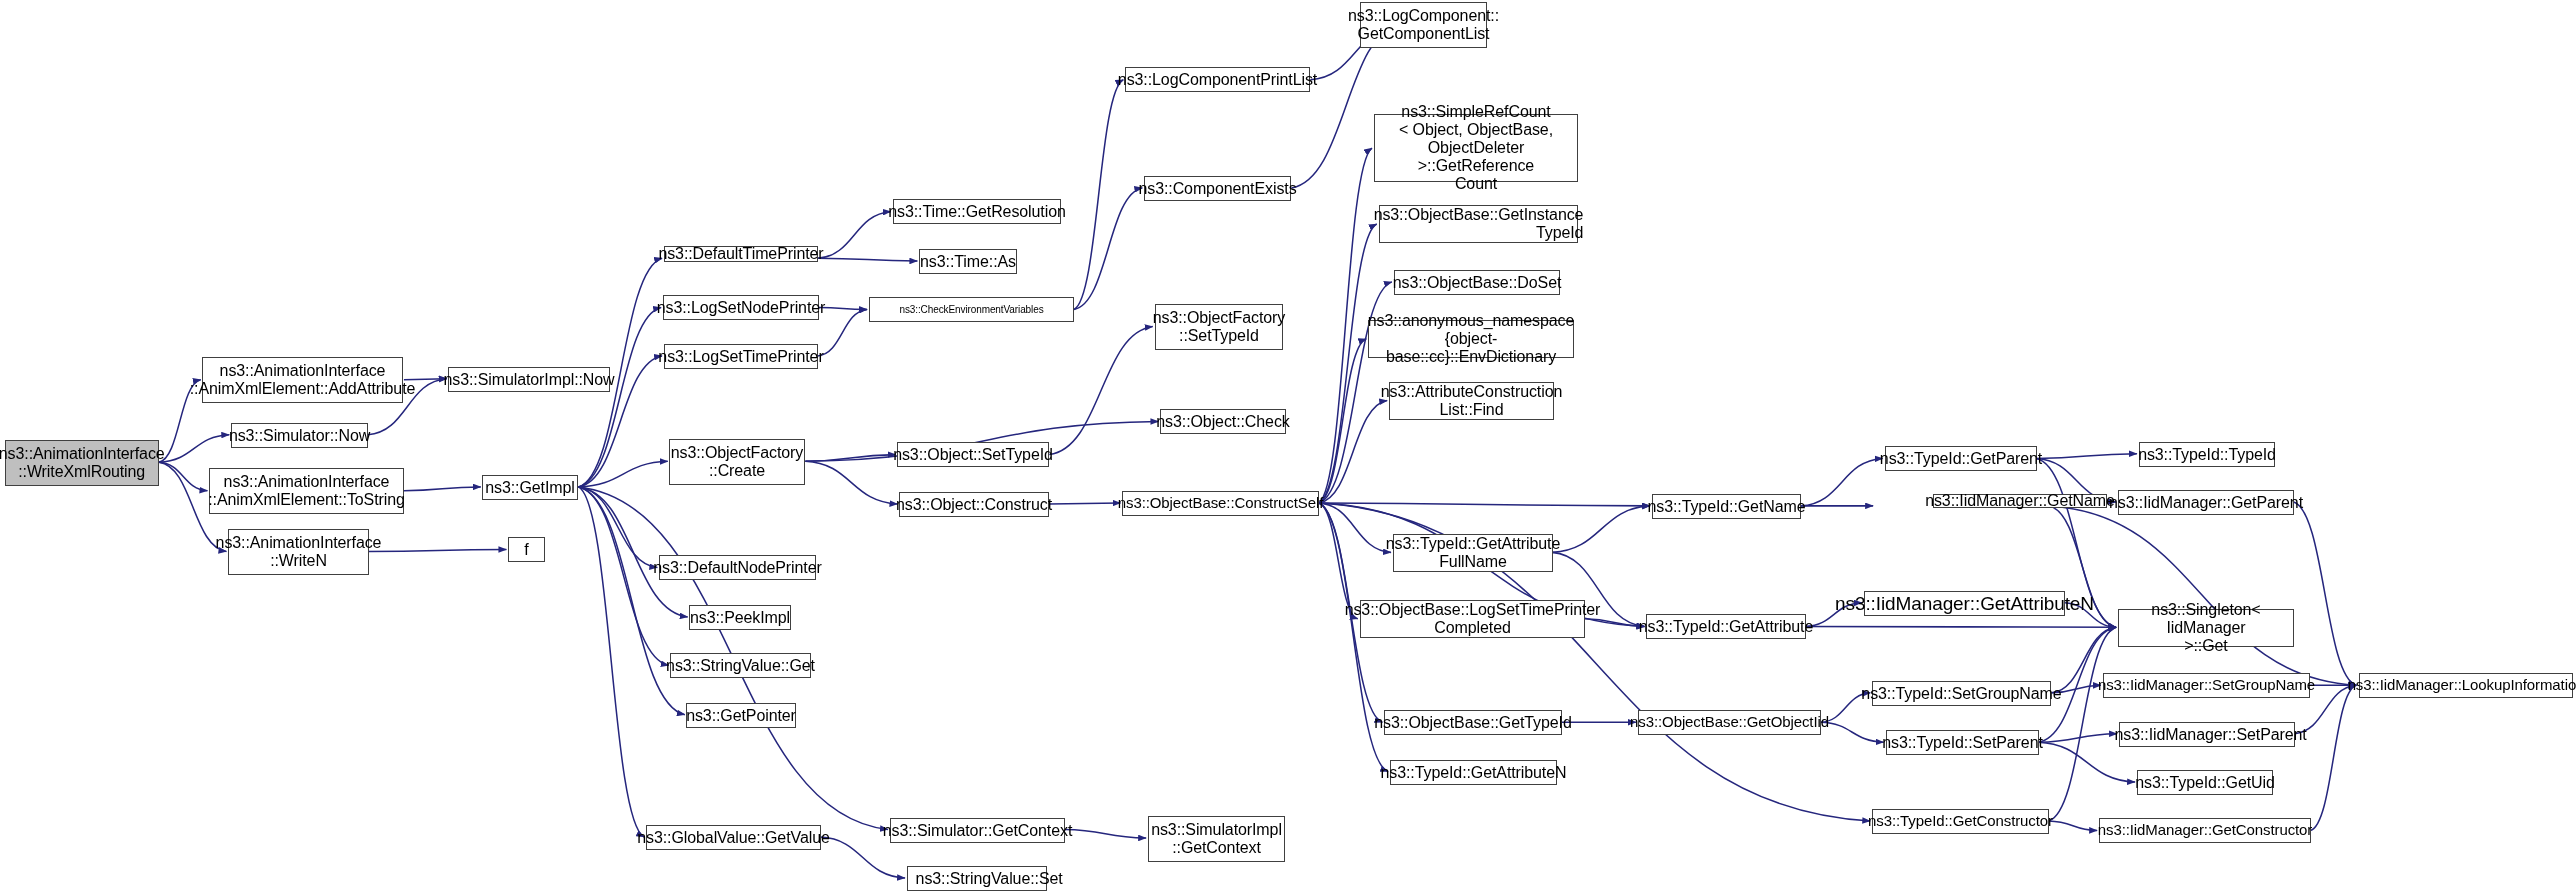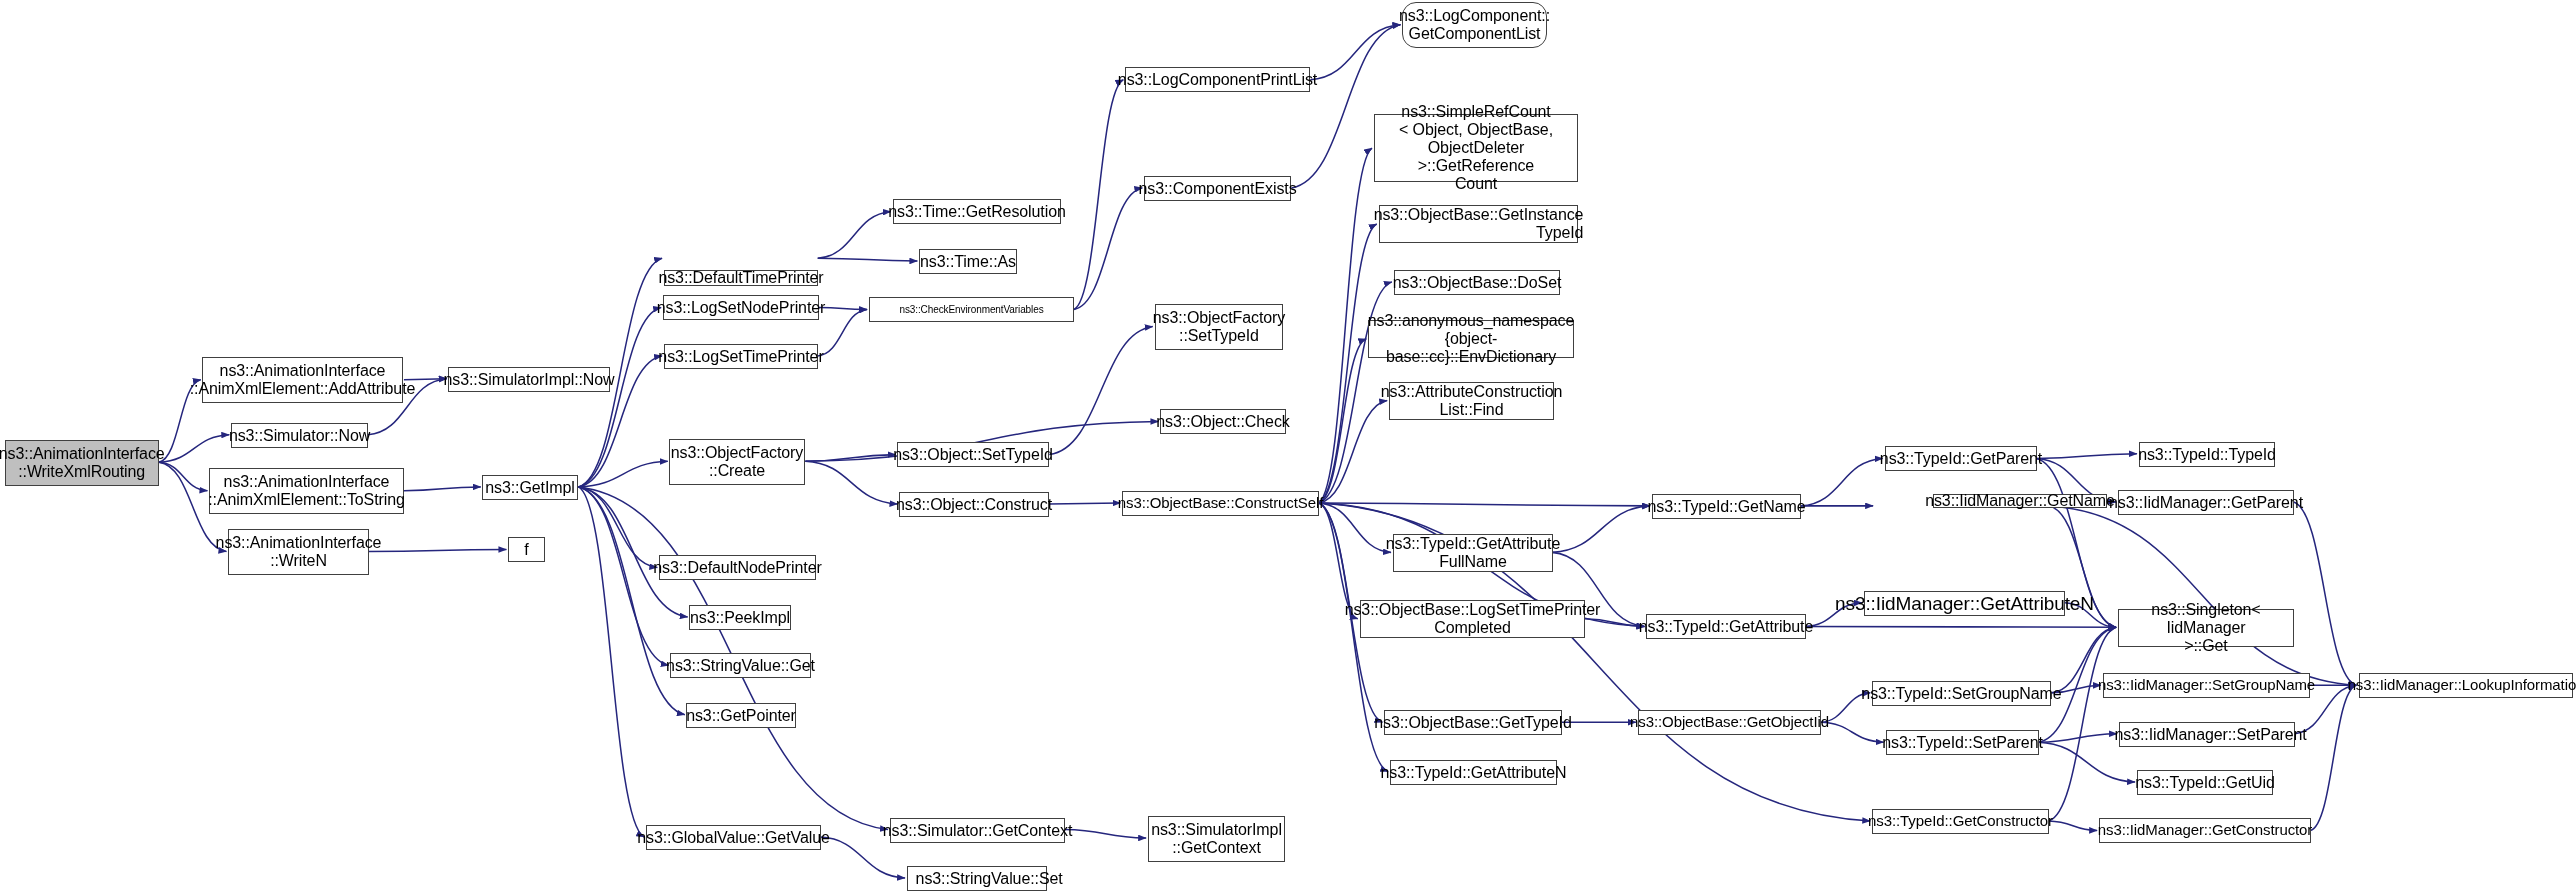--- a/index.html
+++ b/index.html
@@ -115,21 +115,21 @@
       <div class="node" style="left: 202px; top: 357px; width: 201px; height: 46px;">ns3::AnimationInterface
 ::AnimXmlElement::AddAttribute</div>
       <div class="node" style="left: 231px; top: 423px; width: 137px; height: 25px;">ns3::Simulator::Now</div>
       <div class="node" style="left: 209px; top: 468px; width: 195px; height: 46px;">ns3::AnimationInterface
 ::AnimXmlElement::ToString</div>
       <div class="node" style="left: 228px; top: 529px; width: 141px; height: 46px;">ns3::AnimationInterface
 ::WriteN</div>
       <div class="node" style="left: 448px; top: 367px; width: 162px; height: 25px;">ns3::SimulatorImpl::Now</div>
       <div class="node" style="left: 482px; top: 475px; width: 96px; height: 25px;">ns3::GetImpl</div>
       <div class="node" style="left: 508px; top: 537px; width: 37px; height: 25px;">f</div>
-      <div class="node" style="left: 664px; top: 246px; width: 154px; height: 16px; margin-top: 24px;">ns3::DefaultTimePrinter</div>
+      <div class="node" style="left: 664px; top: 246px; width: 154px; height: 16px;">ns3::DefaultTimePrinter</div>
       <div class="node" style="left: 663px; top: 295px; width: 156px; height: 25px;">ns3::LogSetNodePrinter</div>
       <div class="node" style="left: 664px; top: 344px; width: 154px; height: 25px;">ns3::LogSetTimePrinter</div>
       <div class="node" style="left: 669px; top: 439px; width: 136px; height: 46px;">ns3::ObjectFactory
 ::Create</div>
       <div class="node" style="left: 659px; top: 555px; width: 157px; height: 25px;">ns3::DefaultNodePrinter</div>
       <div class="node" style="left: 689px; top: 605px; width: 102px; height: 25px;">ns3::PeekImpl</div>
       <div class="node" style="left: 670px; top: 653px; width: 141px; height: 25px;">ns3::StringValue::Get</div>
       <div class="node" style="left: 686px; top: 703px; width: 110px; height: 25px;">ns3::GetPointer</div>
       <div class="node" style="left: 646px; top: 825px; width: 175px; height: 25px;">ns3::GlobalValue::GetValue</div>
       <div class="node" style="left: 893px; top: 199px; width: 168px; height: 25px;">ns3::Time::GetResolution</div>
@@ -140,21 +140,21 @@
       <div class="node" style="left: 890px; top: 818px; width: 175px; height: 25px;">ns3::Simulator::GetContext</div>
       <div class="node" style="left: 907px; top: 866px; width: 140px; height: 25px; padding-left: 28px;">ns3::StringValue::Set</div>
       <div class="node" style="left: 1125px; top: 67px; width: 185px; height: 25px;">ns3::LogComponentPrintList</div>
       <div class="node" style="left: 1144px; top: 176px; width: 147px; height: 25px;">ns3::ComponentExists</div>
       <div class="node" style="left: 1155px; top: 304px; width: 128px; height: 46px;">ns3::ObjectFactory
 ::SetTypeId</div>
       <div class="node" style="left: 1160px; top: 409px; width: 126px; height: 25px;">ns3::Object::Check</div>
       <div class="node" style="left: 1122px; top: 491px; width: 197px; height: 25px; font-size: 15px;">ns3::ObjectBase::ConstructSelf</div>
       <div class="node" style="left: 1148px; top: 816px; width: 137px; height: 46px;">ns3::SimulatorImpl
 ::GetContext</div>
-      <div class="node" style="left: 1402px; top: 1.9px; width: 145px; height: 46px; border-radius: 14px;">ns3::LogComponent::
+      <div class="node" style="left: 1360px; top: 1.9px; width: 127px; height: 46px;">ns3::LogComponent::
 GetComponentList</div>
       <div class="node" style="left: 1374px; top: 114px; width: 204px; height: 68px;">ns3::SimpleRefCount
 &lt; Object, ObjectBase,
 ObjectDeleter &gt;::GetReference
 Count</div>
       <div class="node" style="left: 1379px; top: 205px; width: 199px; height: 38px; text-align: right;">ns3::ObjectBase::GetInstance
 TypeId</div>
       <div class="node" style="left: 1394px; top: 270px; width: 166px; height: 25px;">ns3::ObjectBase::DoSet</div>
       <div class="node" style="left: 1368px; top: 320px; width: 206px; height: 38px;">ns3::anonymous_namespace
 {object-base::cc}::EnvDictionary</div>

